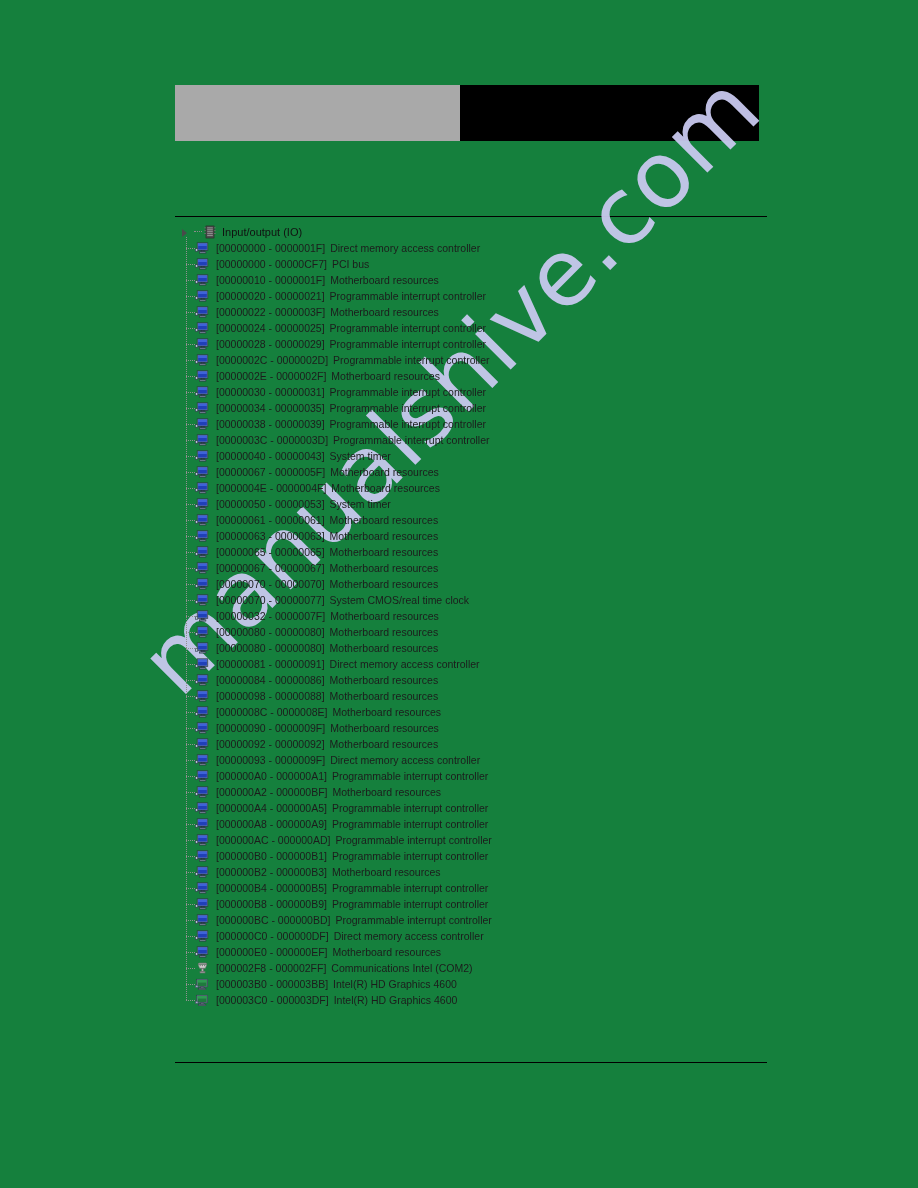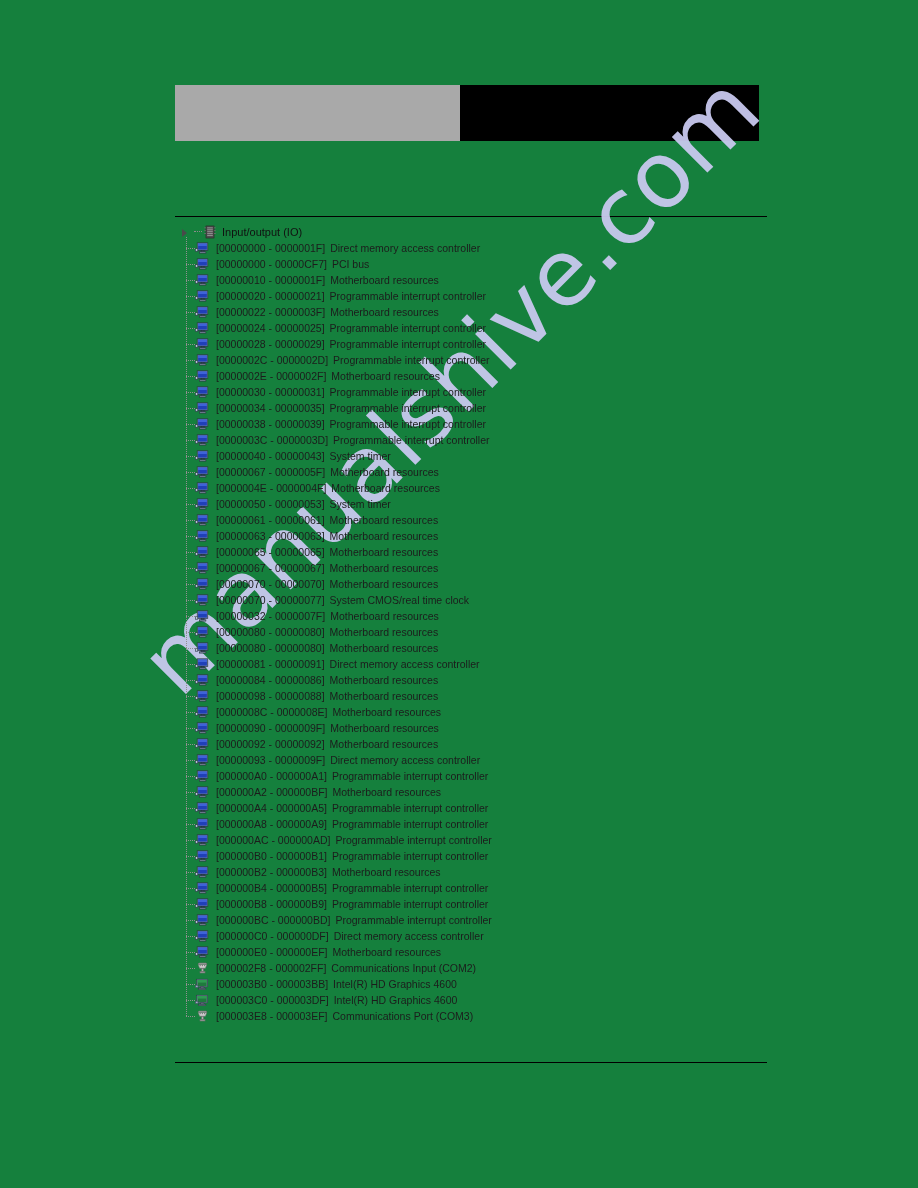--- a/index.html
+++ b/index.html
@@ -824,21 +824,21 @@
           <span class="row-icon"><svg width="15" height="13" viewBox="0 0 15 13">
               <polygon points="4,1 11,1 12,2 3,2" fill="#b9b9b9" stroke="#6e6e6e" stroke-width="0.6"></polygon>
               <polygon points="3.2,2.4 11.8,2.4 10.4,6.2 4.6,6.2" fill="#cfcfcf" stroke="#6e6e6e" stroke-width="0.6"></polygon>
               <rect x="6.6" y="6.3" width="1.8" height="3.4" fill="#b0b0b0" stroke="#6e6e6e" stroke-width="0.6"></rect>
               <rect x="5" y="9.6" width="5" height="1.4" fill="#9c9c9c" stroke="#6e6e6e" stroke-width="0.6"></rect>
               <rect x="4.6" y="3" width="1.2" height="1.2" fill="#7d7d7d"></rect>
               <rect x="6.8" y="3" width="1.2" height="1.2" fill="#7d7d7d"></rect>
               <rect x="9" y="3" width="1.2" height="1.2" fill="#7d7d7d"></rect>
             </svg></span>
           <span class="row-range">[000002F8 - 000002FF]</span>
-          <span class="row-desc">Communications Input (COM2)</span>
+          <span class="row-desc">Communications Intel (COM2)</span>
         </div>
         <div class="tree-row">
           <span class="row-icon"><svg width="15" height="13" viewBox="0 0 15 13">
               <rect x="1.6" y="1.2" width="11" height="7.6" fill="#7f8fa6" stroke="#2f3a4a" stroke-width="0.6"></rect>
               <rect x="2.5" y="2" width="9.2" height="6" fill="#1f7a3d"></rect>
               <rect x="2.5" y="2" width="9.2" height="2.6" fill="#2f9b52"></rect>
               <rect x="5.4" y="9" width="3.6" height="1.3" fill="#6a7486" stroke="#2f3a4a" stroke-width="0.6"></rect>
               <rect x="3.6" y="10.3" width="7.2" height="1.3" fill="#8e98a8" stroke="#2f3a4a" stroke-width="0.6"></rect>
               <rect x="0.4" y="7.2" width="2.6" height="2.4" fill="#9fb0c4" stroke="#39475a" stroke-width="0.6"></rect>
             </svg></span>
@@ -850,33 +850,20 @@
               <rect x="1.6" y="1.2" width="11" height="7.6" fill="#7f8fa6" stroke="#2f3a4a" stroke-width="0.6"></rect>
               <rect x="2.5" y="2" width="9.2" height="6" fill="#1f7a3d"></rect>
               <rect x="2.5" y="2" width="9.2" height="2.6" fill="#2f9b52"></rect>
               <rect x="5.4" y="9" width="3.6" height="1.3" fill="#6a7486" stroke="#2f3a4a" stroke-width="0.6"></rect>
               <rect x="3.6" y="10.3" width="7.2" height="1.3" fill="#8e98a8" stroke="#2f3a4a" stroke-width="0.6"></rect>
               <rect x="0.4" y="7.2" width="2.6" height="2.4" fill="#9fb0c4" stroke="#39475a" stroke-width="0.6"></rect>
             </svg></span>
           <span class="row-range">[000003C0 - 000003DF]</span>
           <span class="row-desc">Intel(R) HD Graphics 4600</span>
         </div>
-        <div class="tree-row">
-          <span class="row-icon"><svg width="15" height="13" viewBox="0 0 15 13">
-              <polygon points="4,1 11,1 12,2 3,2" fill="#b9b9b9" stroke="#6e6e6e" stroke-width="0.6"></polygon>
-              <polygon points="3.2,2.4 11.8,2.4 10.4,6.2 4.6,6.2" fill="#cfcfcf" stroke="#6e6e6e" stroke-width="0.6"></polygon>
-              <rect x="6.6" y="6.3" width="1.8" height="3.4" fill="#b0b0b0" stroke="#6e6e6e" stroke-width="0.6"></rect>
-              <rect x="5" y="9.6" width="5" height="1.4" fill="#9c9c9c" stroke="#6e6e6e" stroke-width="0.6"></rect>
-              <rect x="4.6" y="3" width="1.2" height="1.2" fill="#7d7d7d"></rect>
-              <rect x="6.8" y="3" width="1.2" height="1.2" fill="#7d7d7d"></rect>
-              <rect x="9" y="3" width="1.2" height="1.2" fill="#7d7d7d"></rect>
-            </svg></span>
-          <span class="row-range">[000003E8 - 000003EF]</span>
-          <span class="row-desc">Communications Port (COM3)</span>
-        </div>
       </div>
   </div>
 
   <div id="watermark-layer">
     <div id="watermark-text">manualshive.com</div>
   </div>
 
 </div>
 
 </body></html>

